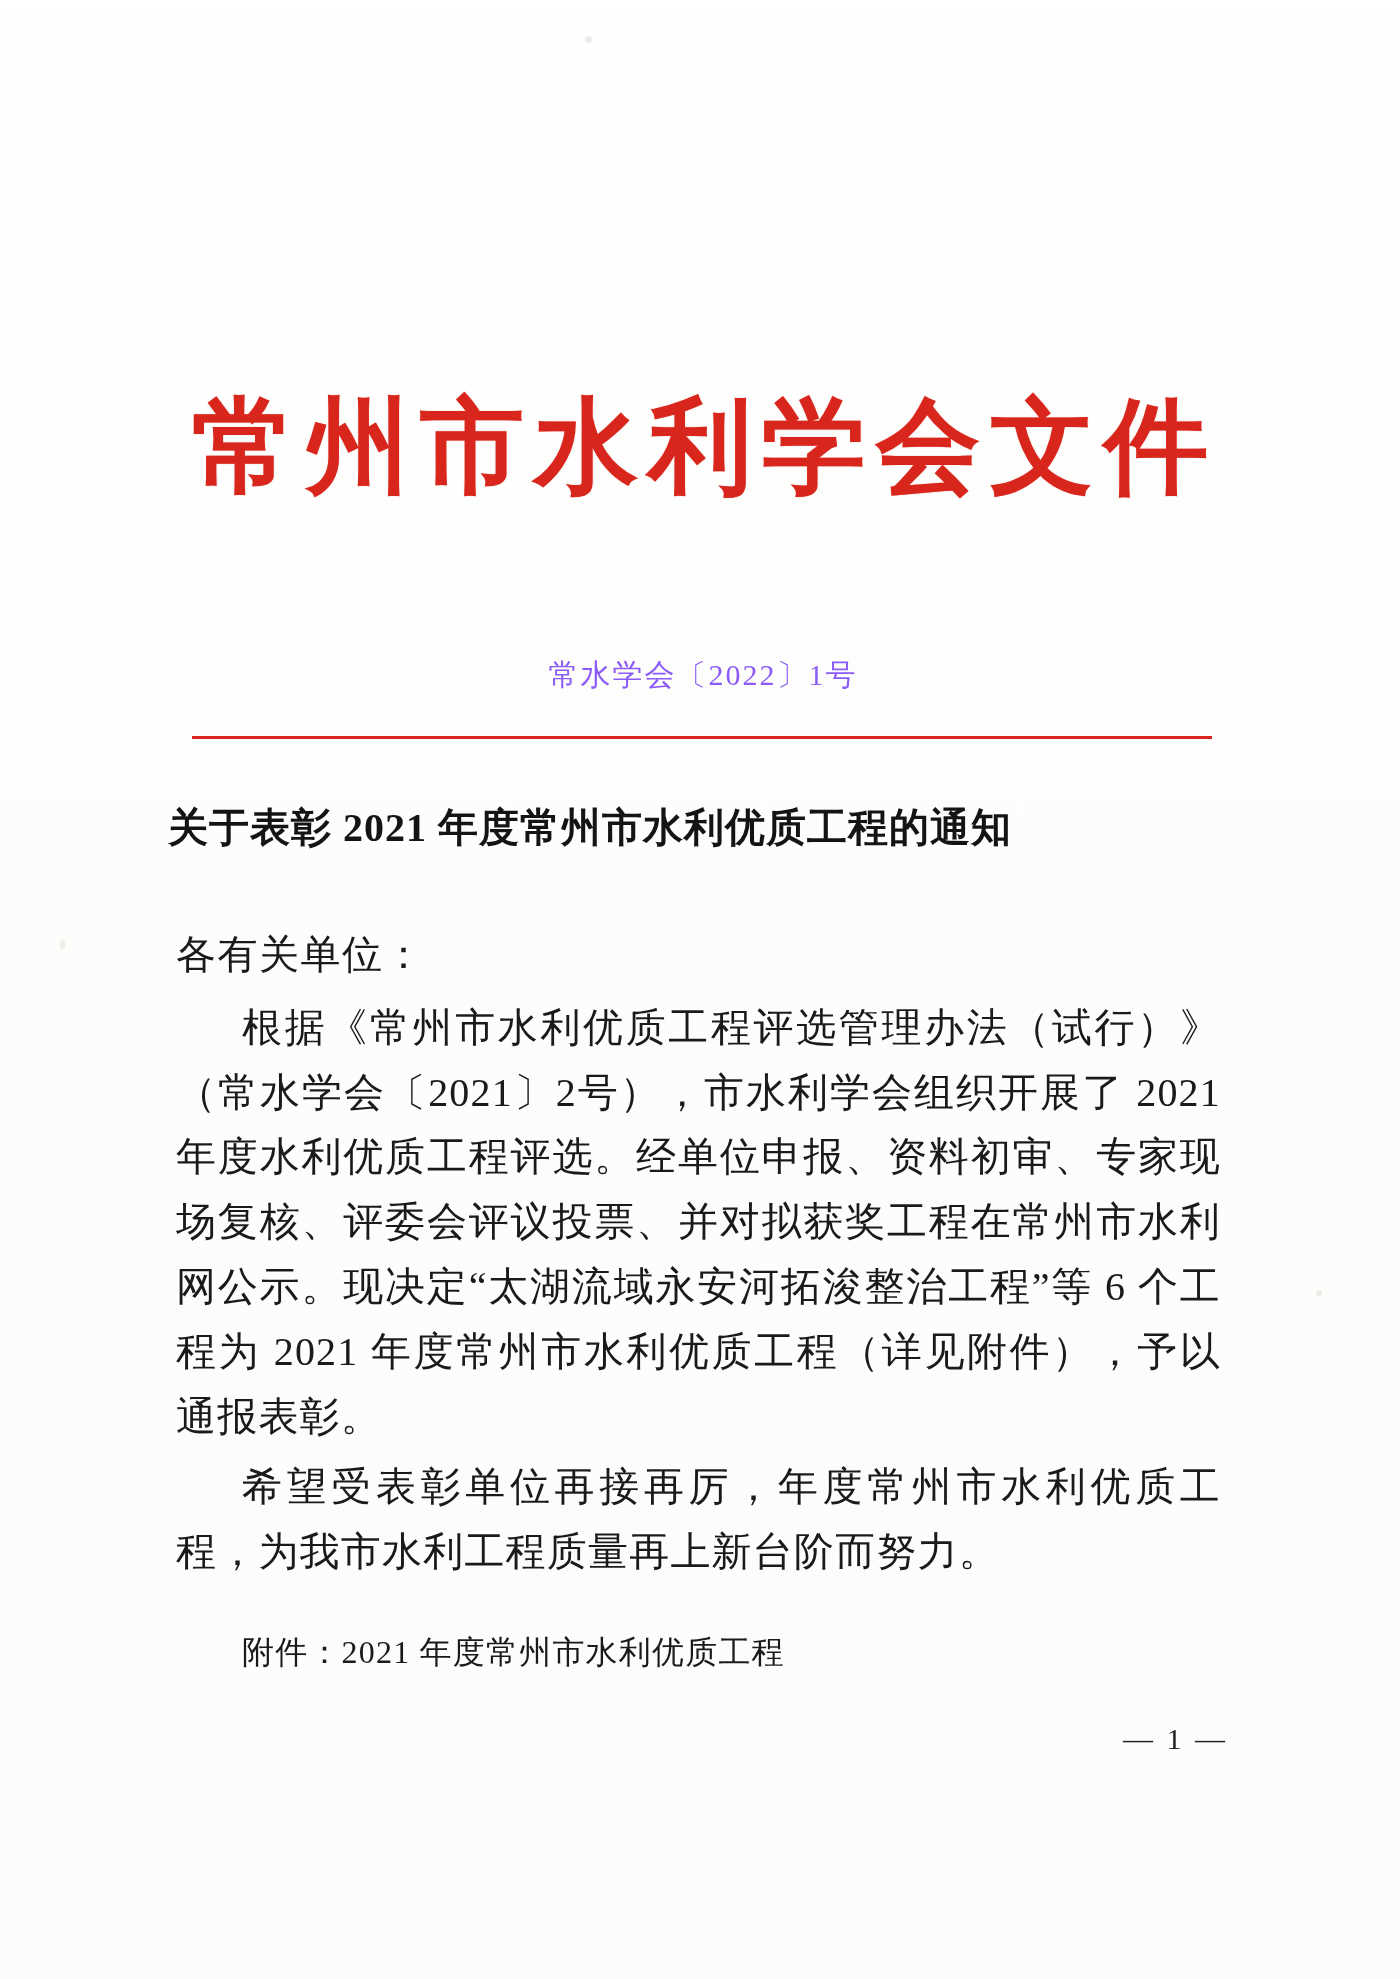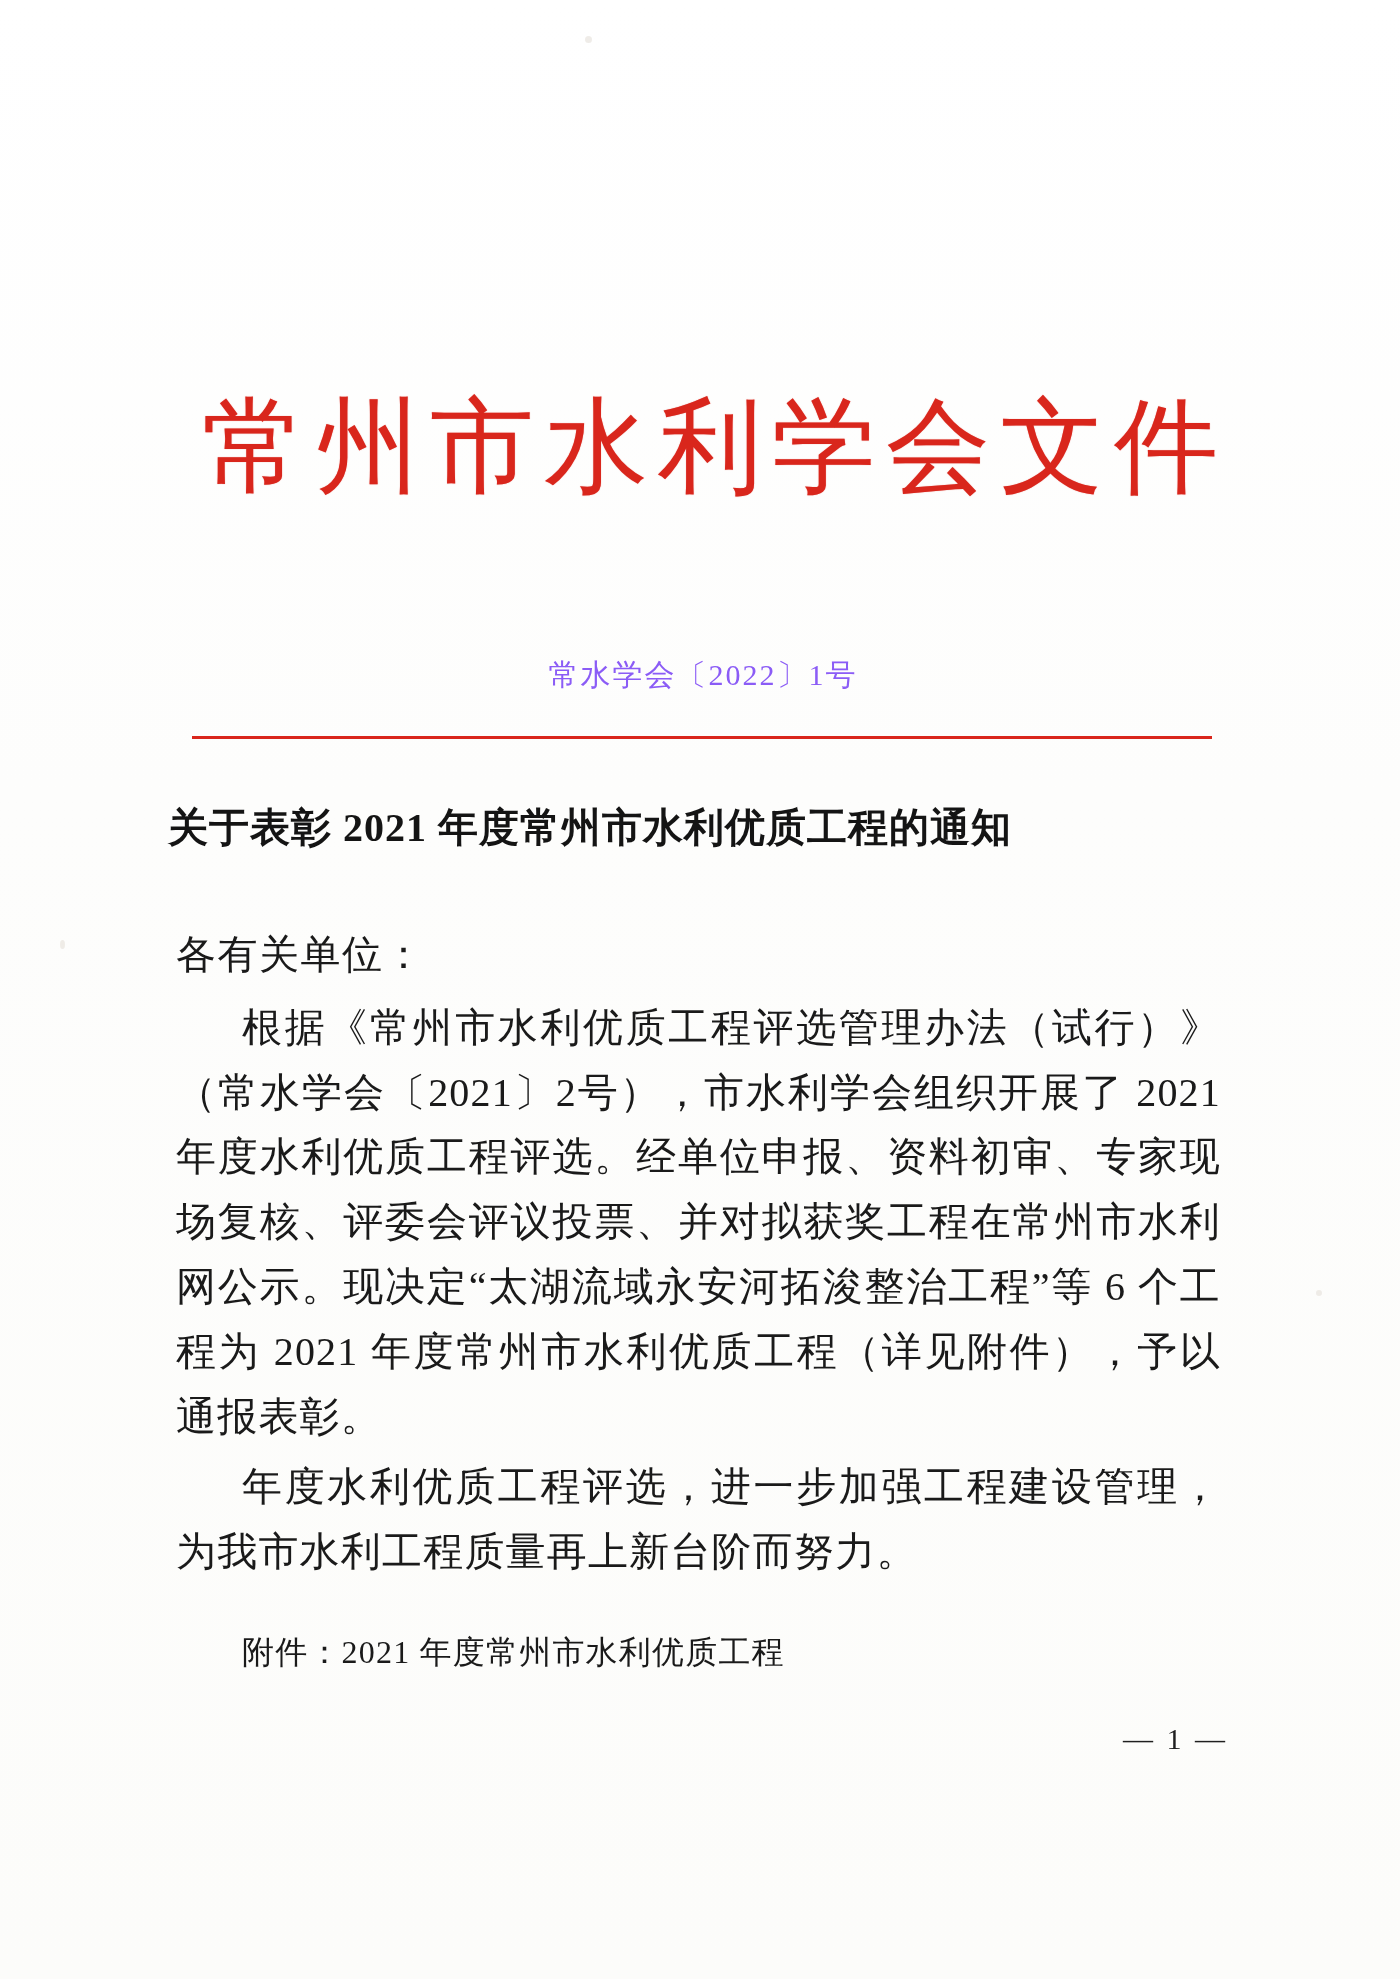--- a/index.html
+++ b/index.html
@@ -37,26 +37,26 @@
     position: absolute;
     left: 168px;
     top: 0;
     width: 1070px;
     height: 1979px;
   }
 
   .doc-title {
     position: absolute;
     top: 395px;
-    left: 12px;
+    left: 2px;
     width: 1070px;
     text-align: center;
     color: #d9261c;
     font-family: "Liberation Serif", "DejaVu Serif", serif;
-    font-weight: 400;
+    font-weight: 700;
     font-size: 104px;
     letter-spacing: 10px;
     line-height: 1;
     white-space: nowrap;
     text-shadow: 0 0 1px rgba(217,38,28,0.55);
   }
 
   .doc-number {
     position: absolute;
     top: 655px;
@@ -161,21 +161,21 @@
 
     <div class="doc-number">常水学会〔2022〕1号</div>
 
     <div class="red-rule"></div>
 
     <div class="subject">关于表彰 2021 年度常州市水利优质工程的通知</div>
 
     <div class="body-block">
       <p class="salutation">各有关单位：</p>
       <p class="para">根据《常州市水利优质工程评选管理办法（试行）》（常水学会〔2021〕2号），市水利学会组织开展了 2021 年度水利优质工程评选。经单位申报、资料初审、专家现场复核、评委会评议投票、并对拟获奖工程在常州市水利网公示。现决定“太湖流域永安河拓浚整治工程”等 6 个工程为 2021 年度常州市水利优质工程（详见附件），予以通报表彰。</p>
-      <p class="para">年度水利优质工程评选，进一步加强工程建设管理，为我市水利工程质量再上新台阶而努力。</p>
+      <p class="para">希望受表彰单位再接再厉，年度常州市水利优质工程，为我市水利工程质量再上新台阶而努力。</p>
     </div>
 
     <div class="attachment">附件：2021 年度常州市水利优质工程</div>
 
     <div class="page-number">— 1 —</div>
 
   </div>
 </div>
 
 </body></html>

